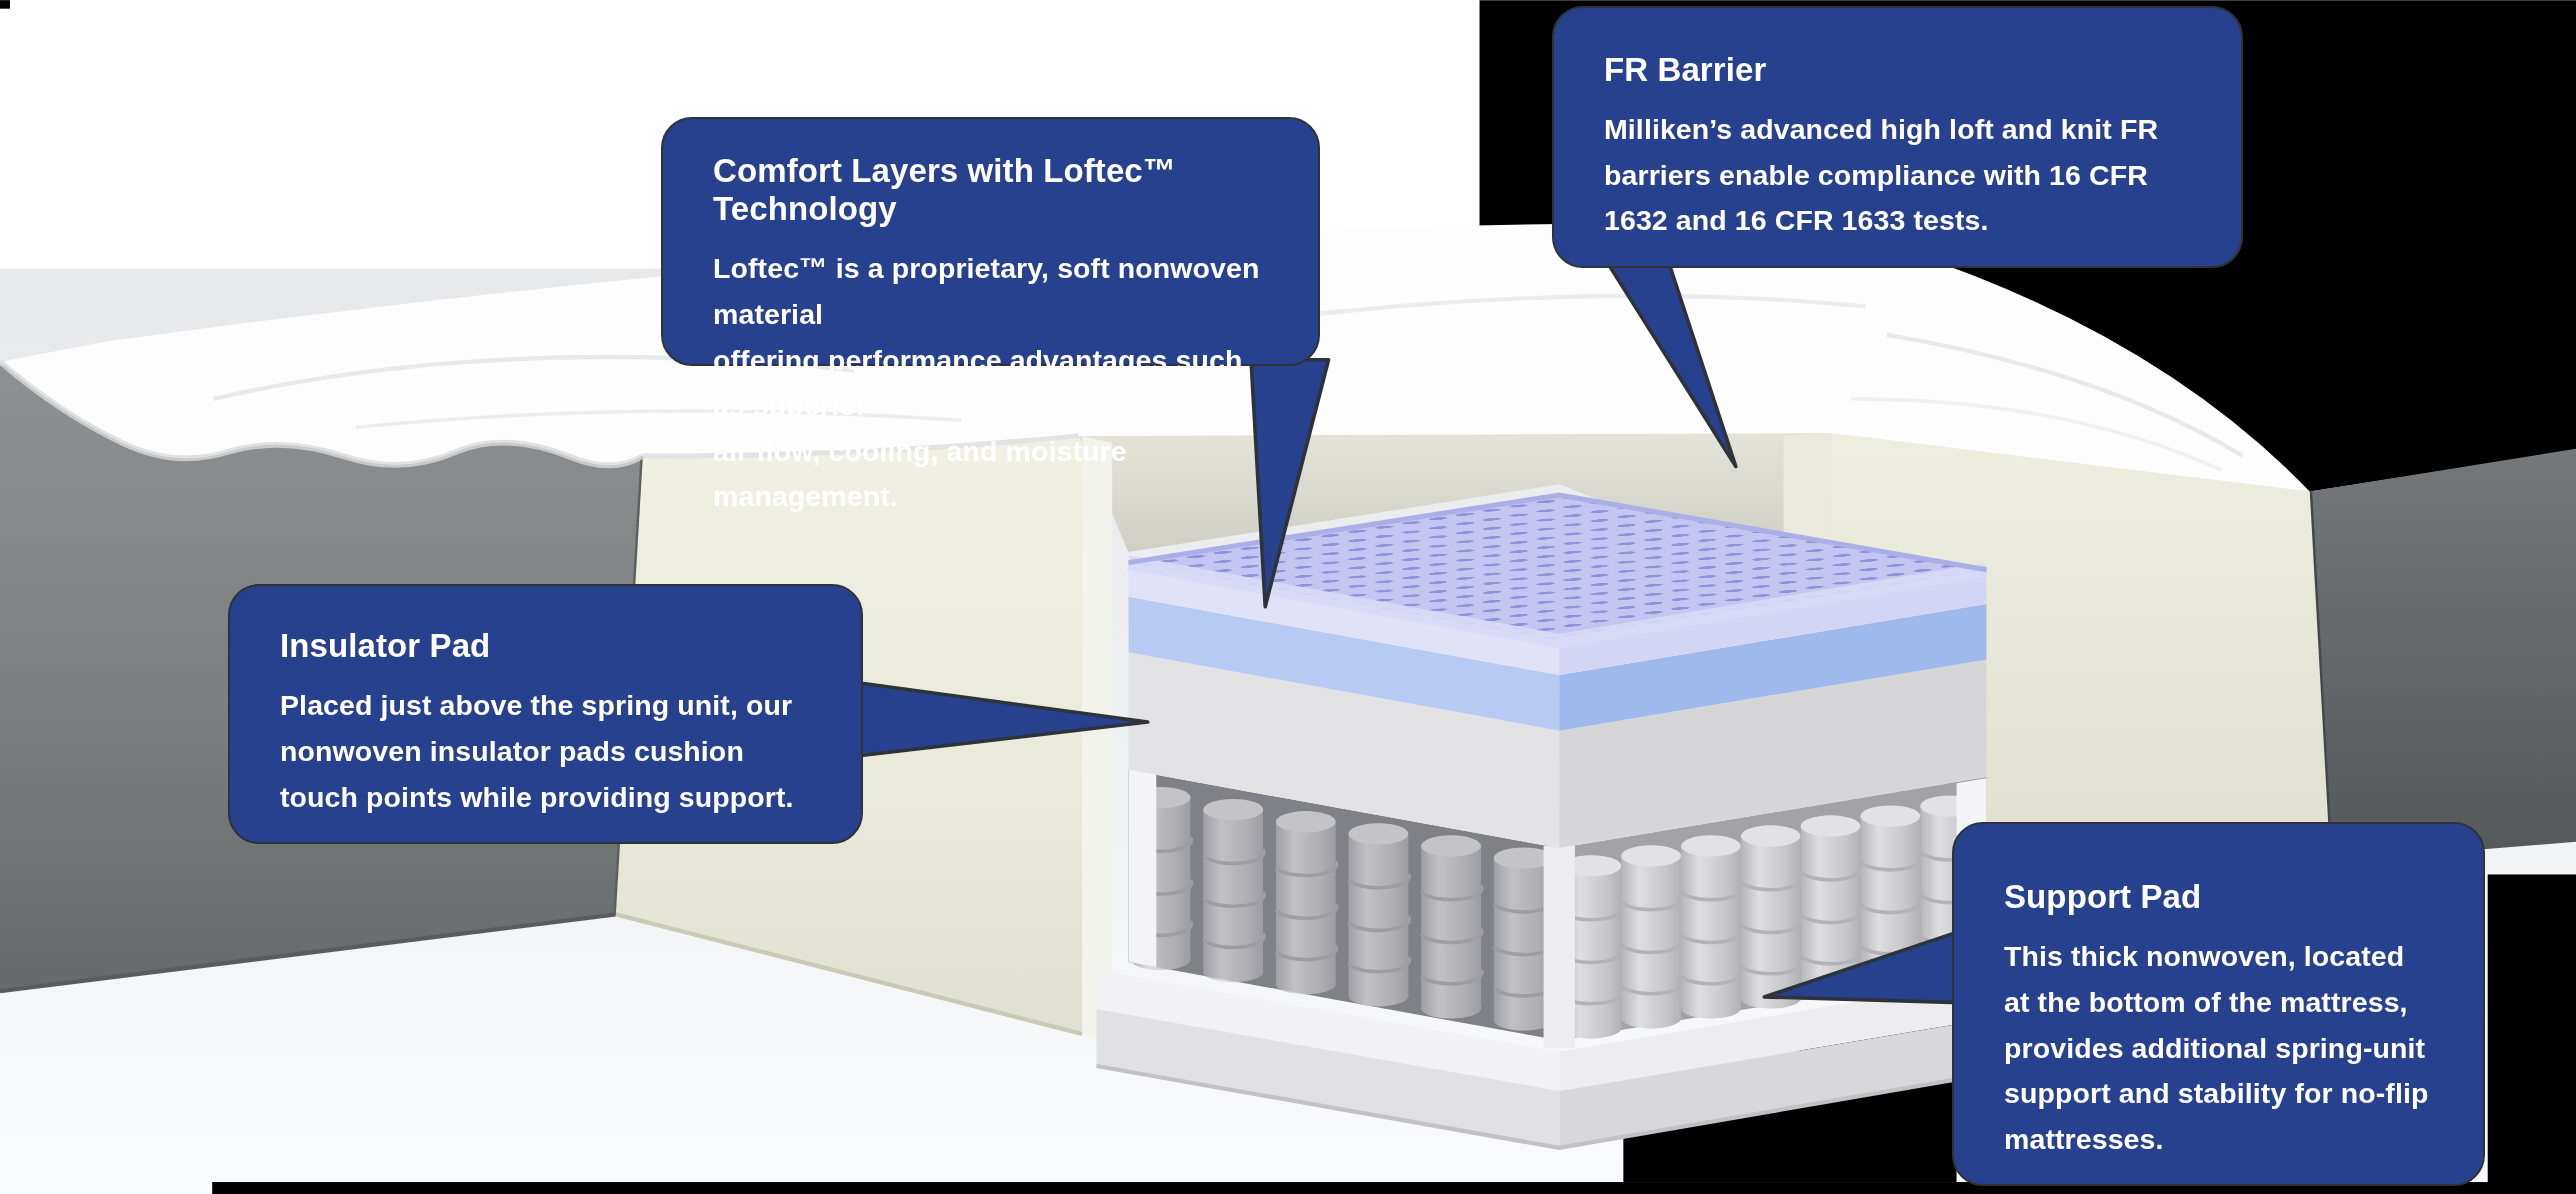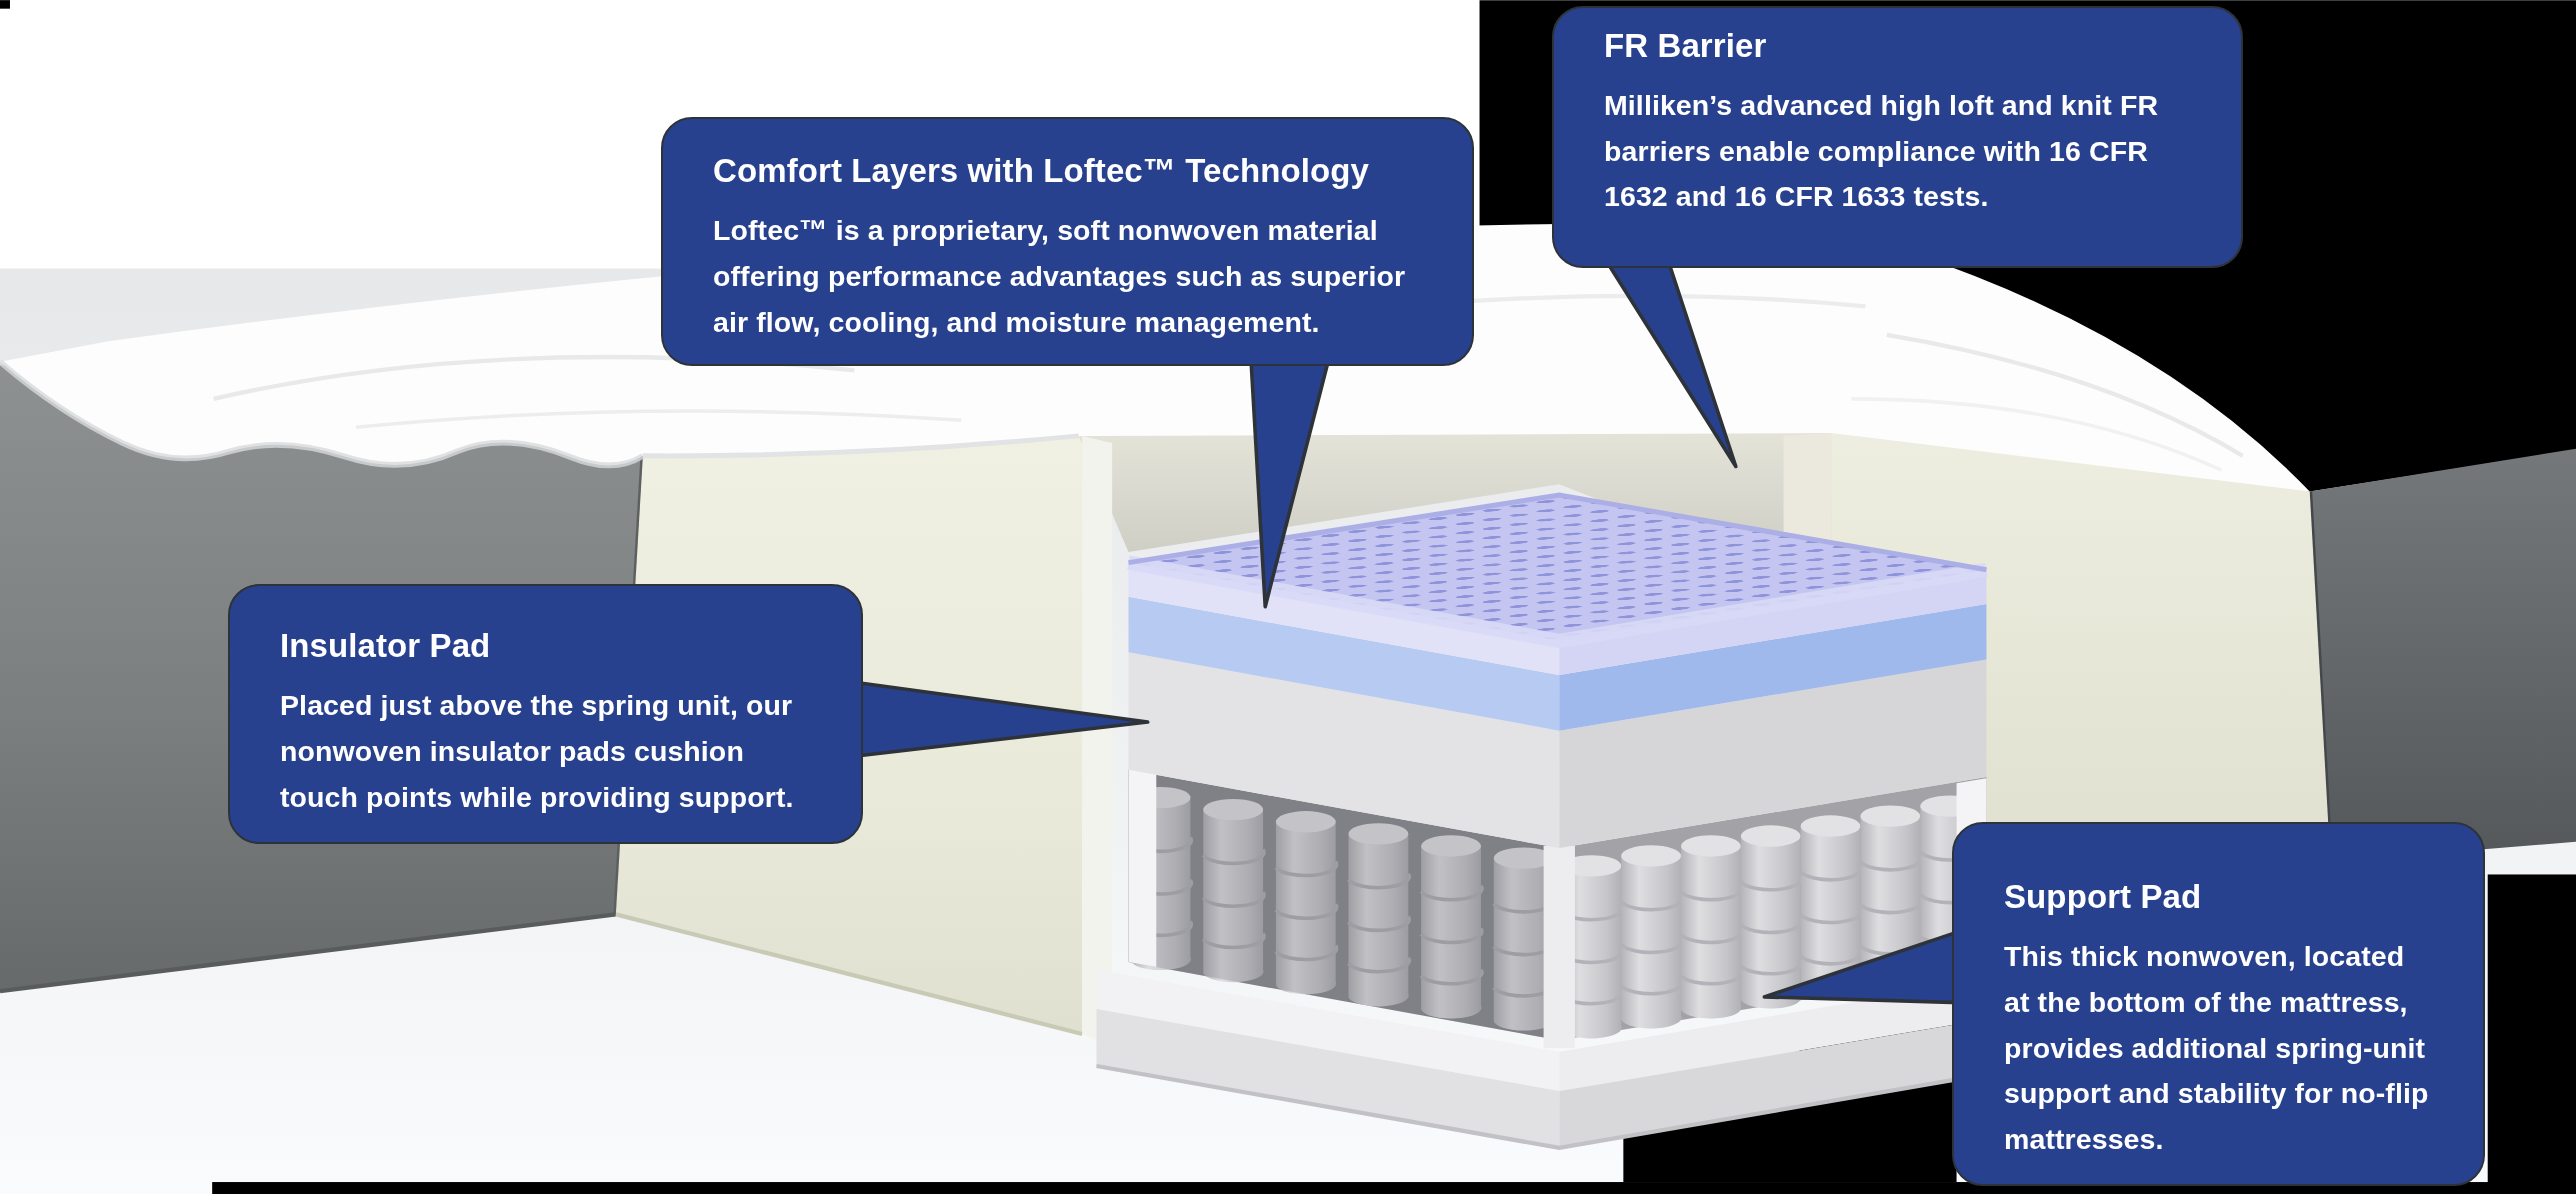--- a/index.html
+++ b/index.html
@@ -15,22 +15,22 @@
     padding:37px 50px;
   }
   .callout h3{
     margin:0 0 18.5px 0;font-size:33px;line-height:1.15;font-weight:bold;
     letter-spacing:0.1px;
   }
   .callout p{
     margin:0;font-size:28.5px;line-height:1.60;font-weight:bold;
     white-space:pre-line;letter-spacing:0.1px;
   }
-  #callout-comfort{left:661px;top:117px;width:813px;height:249px;padding-top:33px;}
-  #callout-fr{left:1552px;top:5.7px;width:691px;height:262px;padding-top:19px;}
+  #callout-comfort{left:661px;top:117px;width:659px;height:249px;padding-top:33px;}
+  #callout-fr{left:1552px;top:5.7px;width:691px;height:262px;padding-top:43px;}
   #callout-insulator{left:228px;top:584px;width:635px;height:260px;padding-top:41px;}
   #callout-support{left:1952px;top:822px;width:533px;height:364px;padding-top:54px;}
 </style>
 </head>
 <body>
 
 <div class="stage">
 
 <svg class="scene" viewBox="0 0 3618 1678" xmlns="http://www.w3.org/2000/svg">
   <defs>

